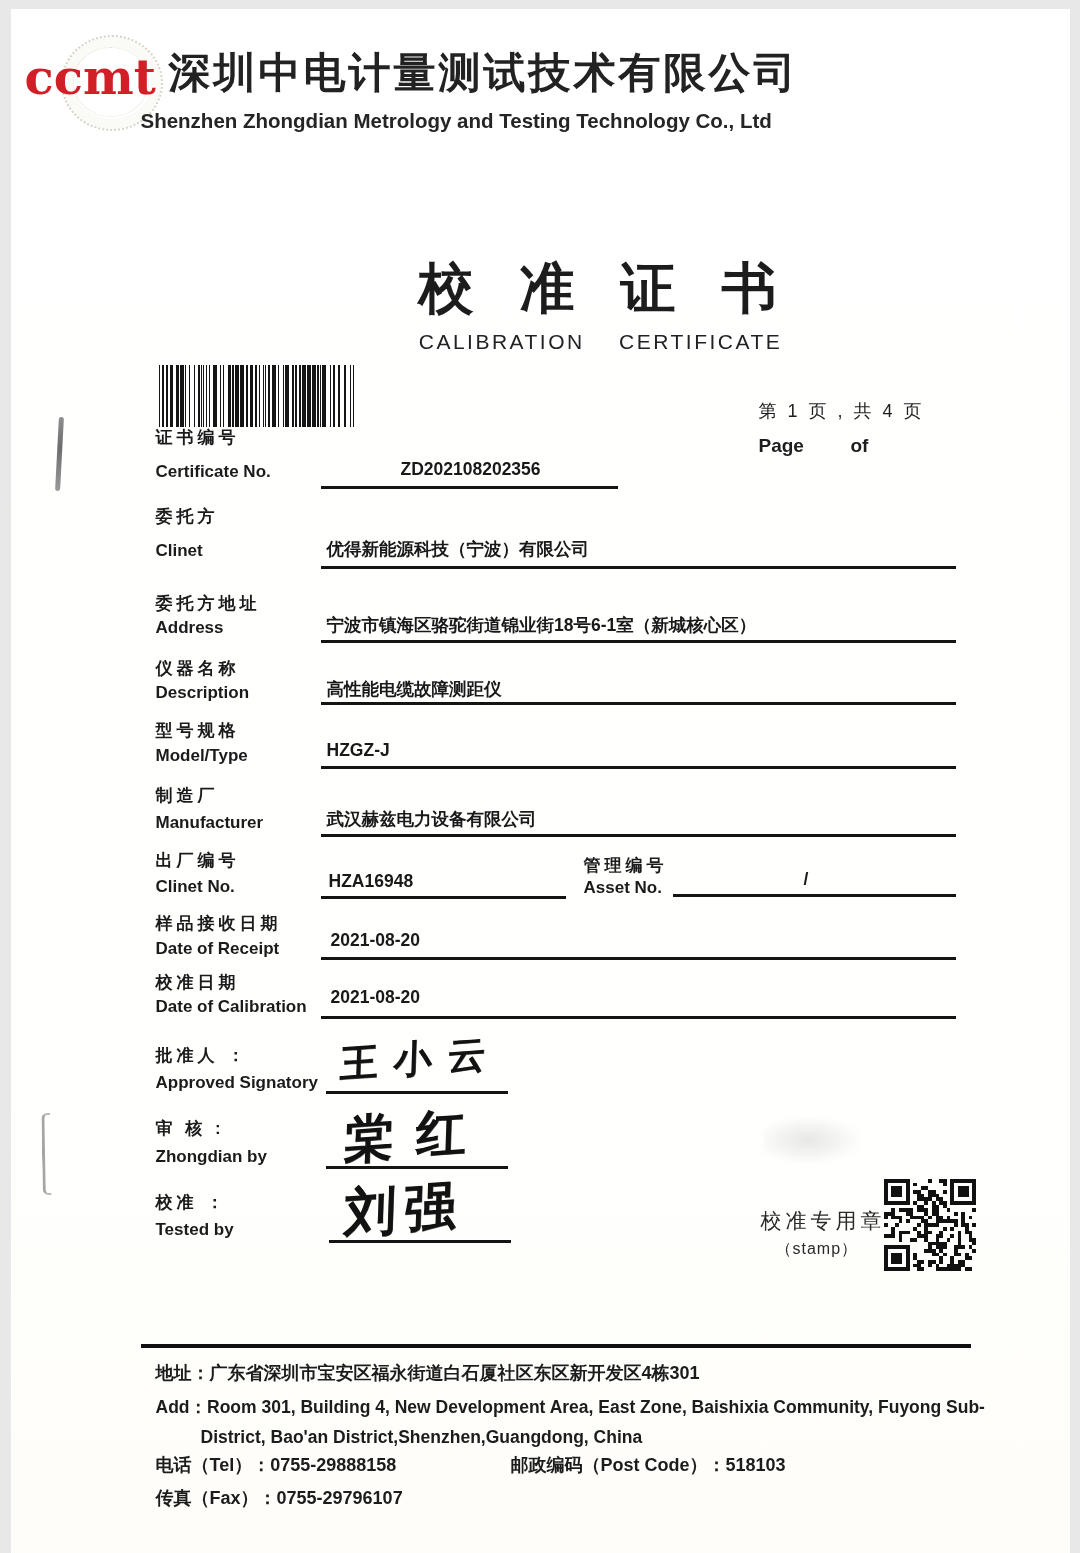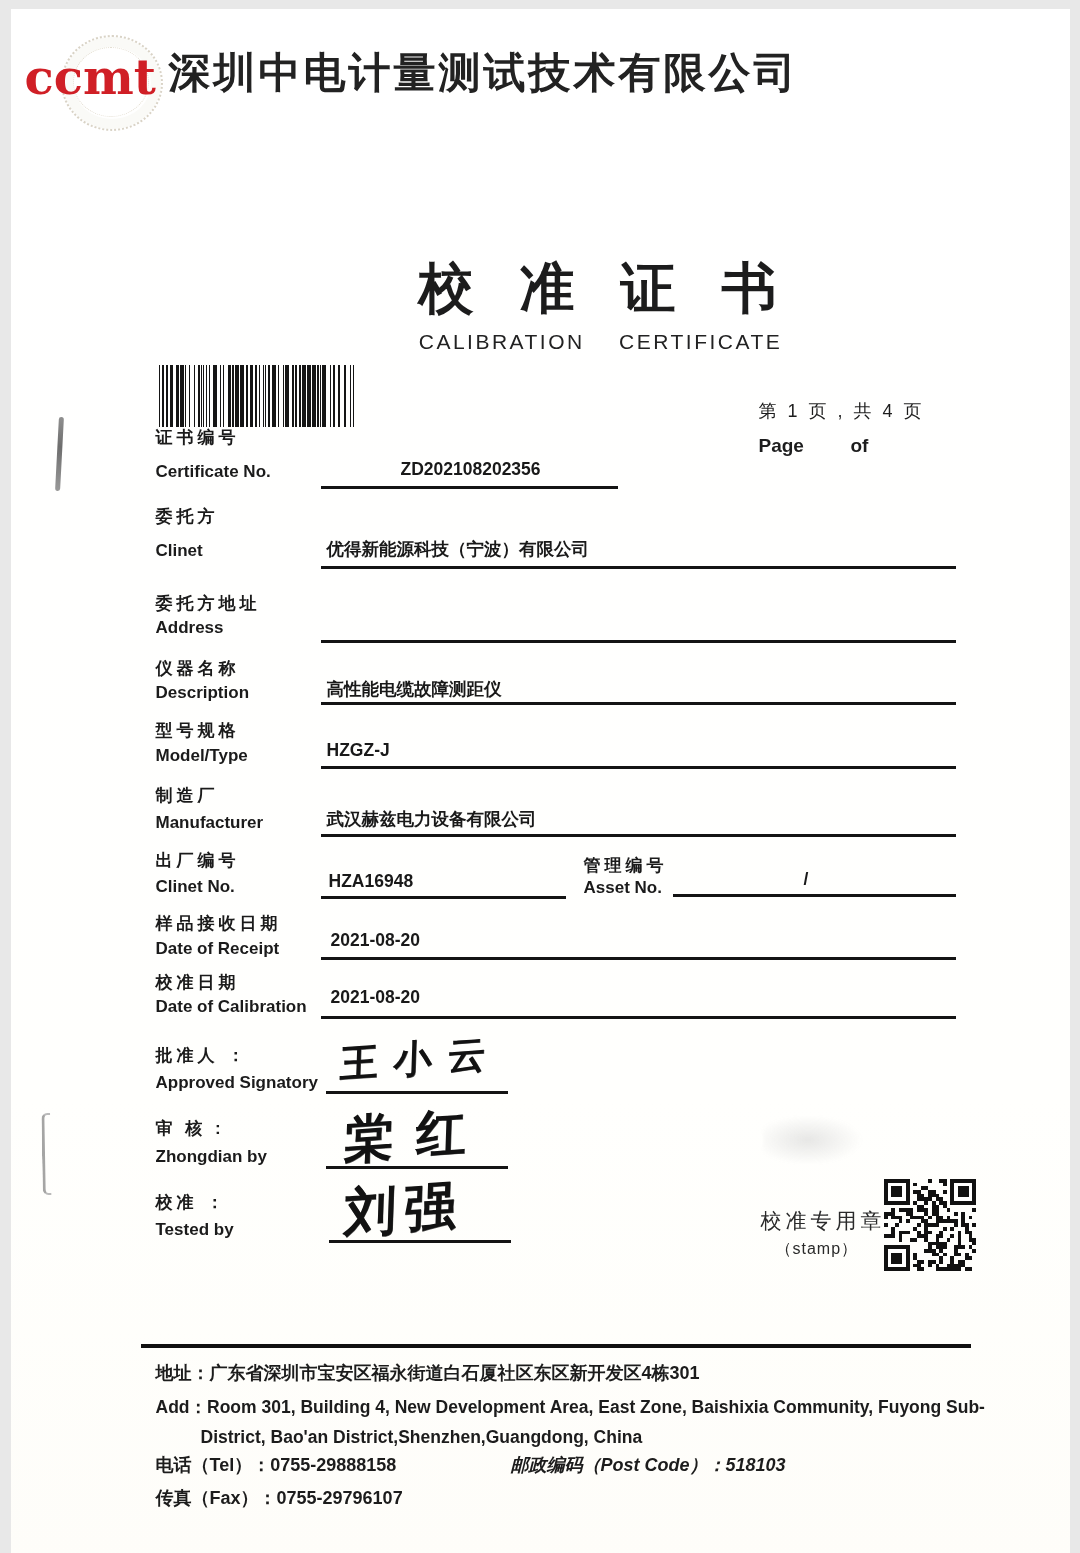--- a/index.html
+++ b/index.html
@@ -99,20 +99,21 @@
 </style>
 </head>
 <body>
 
 <div class="page">
 
   <div class="abs globe"></div>
   <div class="abs globe-inner"></div>
   <div class="abs logo-text">ccmt</div>
   <div class="abs company-cn">深圳中电计量测试技术有限公司</div>
+  <div class="abs company-en">Shenzhen Zhongdian Metrology and Testing Technology Co., Ltd</div>
 
   <div class="abs title-cn">校准证书</div>
   <div class="abs title-en">CALIBRATION CERTIFICATE</div>
 
   <svg class="abs barcode" viewBox="0 0 200 62" preserveAspectRatio="none">
       <rect x="0" y="0" width="1" height="62" fill="#151515"></rect>
       <rect x="3" y="0" width="2" height="62" fill="#151515"></rect>
       <rect x="7" y="0" width="2" height="62" fill="#151515"></rect>
       <rect x="11" y="0" width="3" height="62" fill="#151515"></rect>
       <rect x="17" y="0" width="3" height="62" fill="#151515"></rect>
@@ -168,20 +169,21 @@
   <div class="abs pg-en" style="left:748px;top:426px;">Page</div>
   <div class="abs pg-en" style="left:840px;top:426px;">of</div>
 
   <div class="abs lbl-cn" style="left:145px;top:496px;">委托方</div>
   <div class="abs lbl-en" style="left:145px;top:532px;">Clinet</div>
   <div class="abs val" style="left:316px;top:528px;">优得新能源科技（宁波）有限公司</div>
   <div class="abs uline" style="left:310px;top:557px;width:635px;"></div>
 
   <div class="abs lbl-cn" style="left:145px;top:583px;">委托方地址</div>
   <div class="abs lbl-en" style="left:145px;top:609px;">Address</div>
+  <div class="abs val" style="left:316px;top:604px;">宁波市镇海区骆驼街道锦业街18号6-1室（新城核心区）</div>
   <div class="abs uline" style="left:310px;top:631px;width:635px;"></div>
 
   <div class="abs lbl-cn" style="left:145px;top:648px;">仪器名称</div>
   <div class="abs lbl-en" style="left:145px;top:674px;">Description</div>
   <div class="abs val" style="left:316px;top:668px;">高性能电缆故障测距仪</div>
   <div class="abs uline" style="left:310px;top:693px;width:635px;"></div>
 
   <div class="abs lbl-cn" style="left:145px;top:710px;">型号规格</div>
   <div class="abs lbl-en" style="left:145px;top:737px;">Model/Type</div>
   <div class="abs val" style="left:316px;top:731px;">HZGZ-J</div>
@@ -428,20 +430,20 @@
       <rect x="0" y="18" width="7" height="7" fill="#111"></rect>
       <rect x="1" y="19" width="5" height="5" fill="#fff"></rect>
       <rect x="2" y="20" width="3" height="3" fill="#111"></rect>
     </svg>
 
   <div class="abs uline-thick footer-line"></div>
   <div class="abs ft ft-cn" style="left:145px;top:1352px;">地址：广东省深圳市宝安区福永街道白石厦社区东区新开发区4栋301</div>
   <div class="abs ft" style="left:145px;top:1386px;">Add：Room 301, Building 4, New Development Area, East Zone, Baishixia Community, Fuyong Sub-</div>
   <div class="abs ft" style="left:190px;top:1418px;">District, Bao'an District,Shenzhen,Guangdong, China</div>
   <div class="abs ft ft-cn" style="left:145px;top:1444px;">电话（Tel）：0755-29888158</div>
-  <div class="abs ft ft-cn" style="left:500px;top:1444px;font-style:italic;">邮政编码（Post Code）：518103</div>
+  <div class="abs ft ft-cn" style="left:500px;top:1444px;">邮政编码（Post Code）：518103</div>
   <div class="abs ft ft-cn" style="left:145px;top:1477px;">传真（Fax）：0755-29796107</div>
 
   <div class="abs staple1"></div>
   <div class="abs staple2"></div>
   <div class="abs smudge"></div>
 
 </div>
 
 </body></html>

